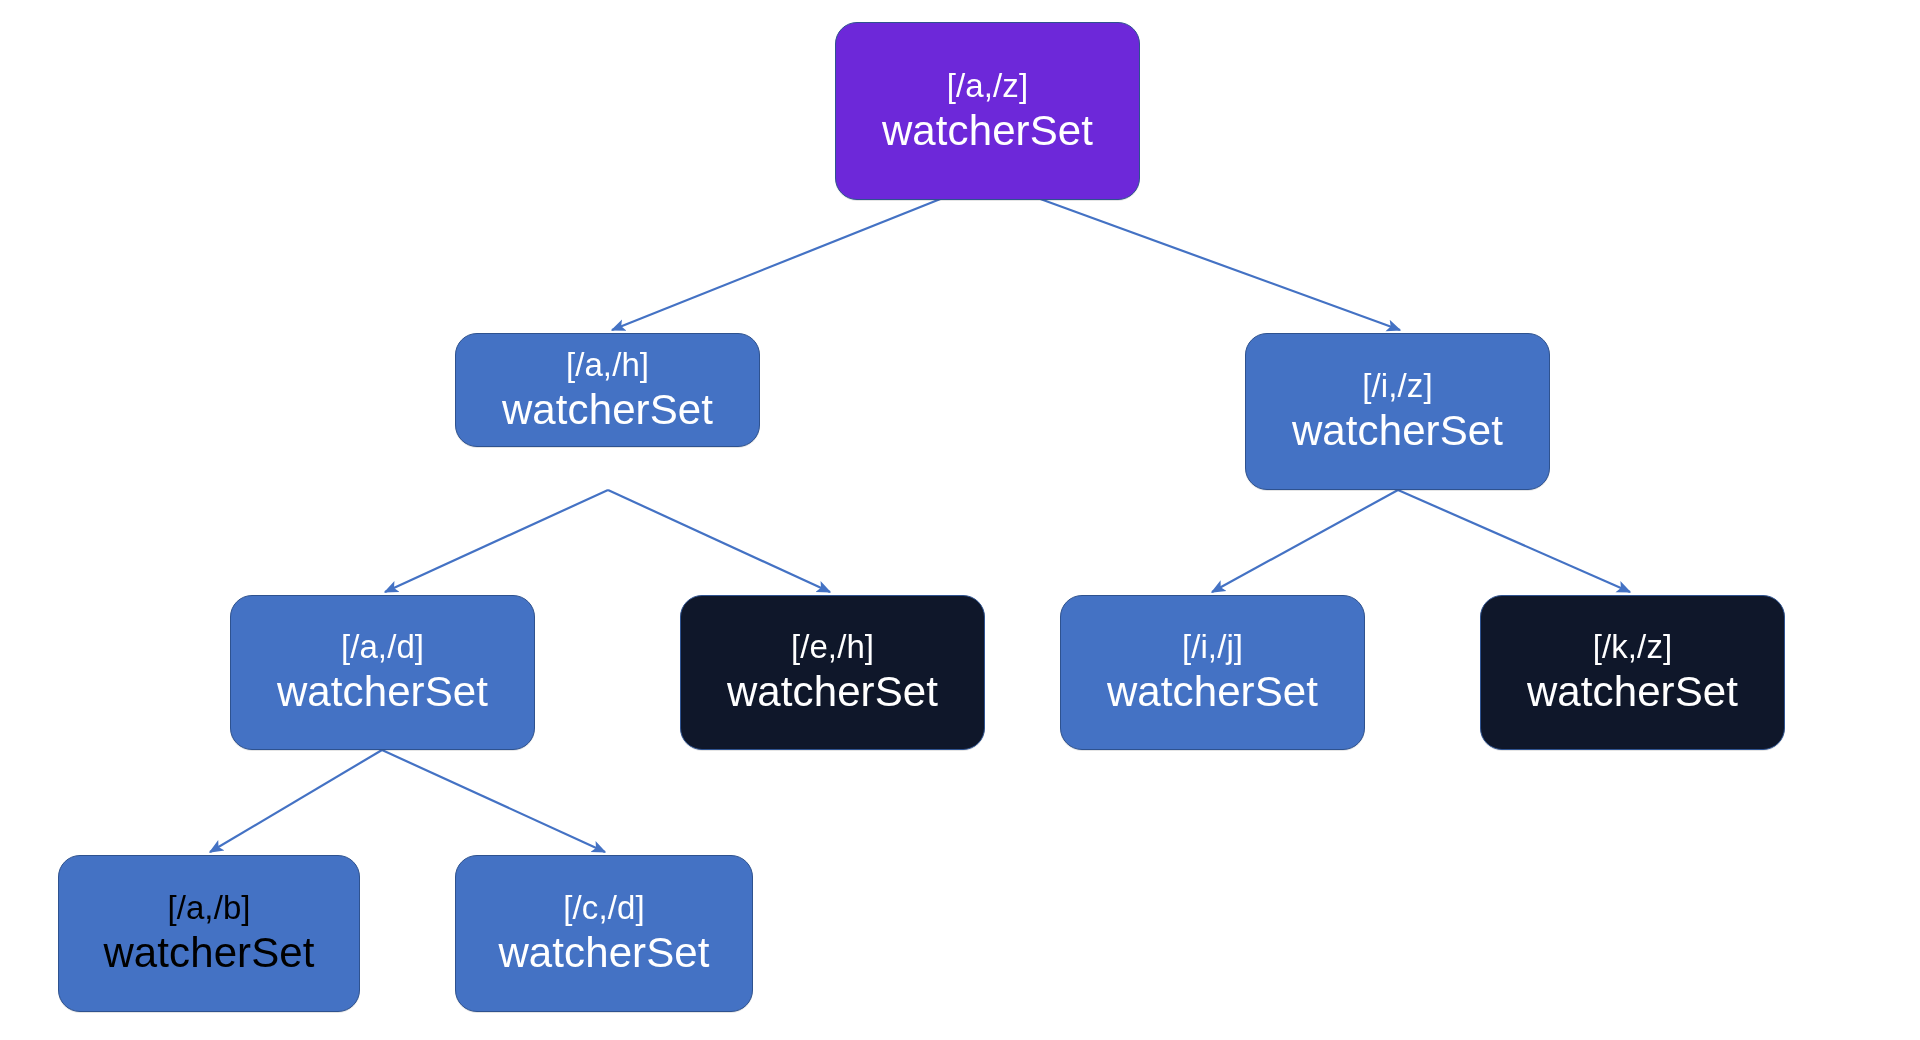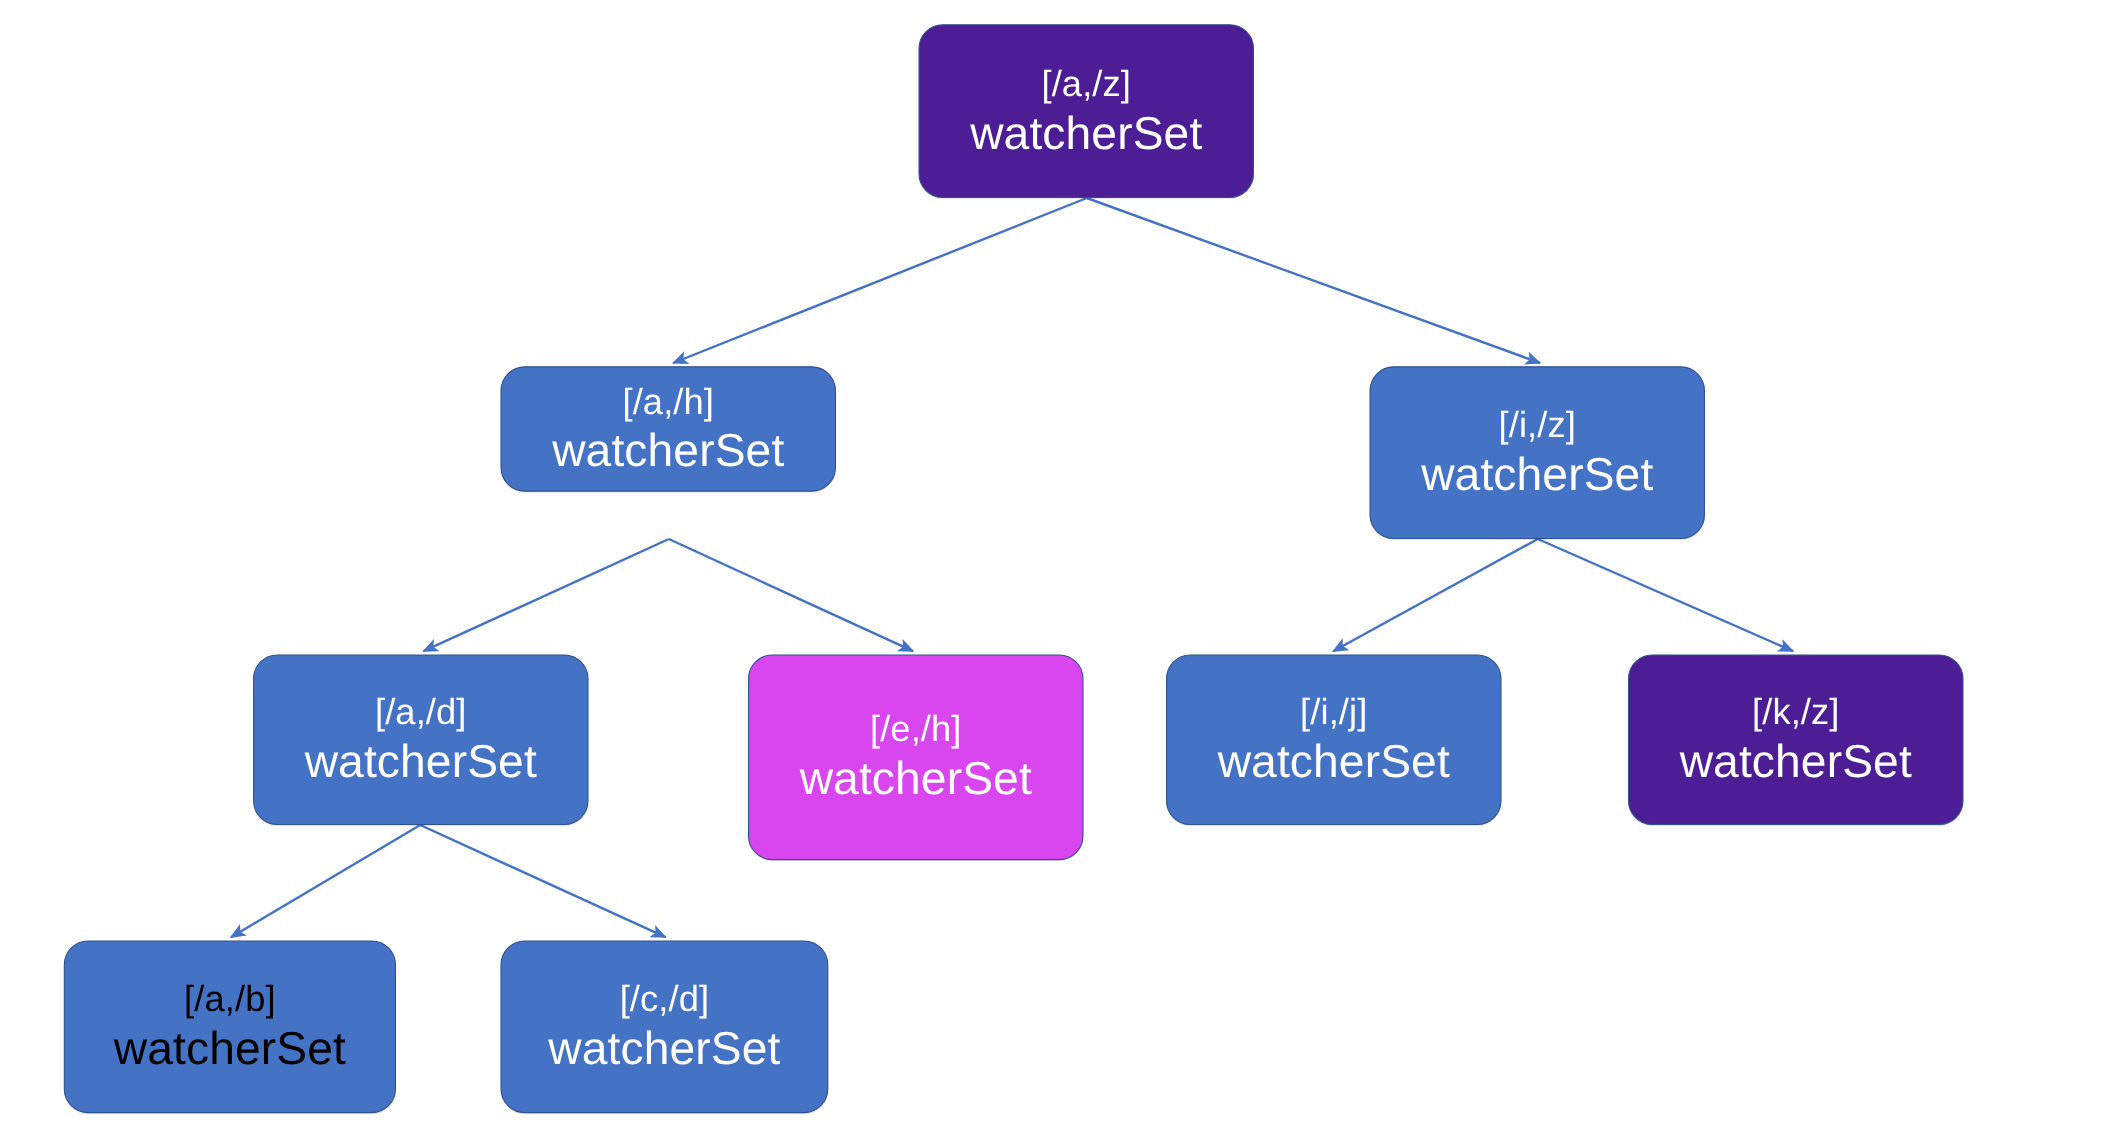--- a/index.html
+++ b/index.html
@@ -69,45 +69,45 @@
         <line x1="608" y1="490" x2="385" y2="592" stroke="#4472C4" stroke-width="2.2" marker-end="url(#arrowhead)"></line>
         <line x1="608" y1="490" x2="830" y2="592" stroke="#4472C4" stroke-width="2.2" marker-end="url(#arrowhead)"></line>
         <line x1="1398" y1="490" x2="1212" y2="592" stroke="#4472C4" stroke-width="2.2" marker-end="url(#arrowhead)"></line>
         <line x1="1398" y1="490" x2="1630" y2="592" stroke="#4472C4" stroke-width="2.2" marker-end="url(#arrowhead)"></line>
         <line x1="382" y1="750" x2="210" y2="852" stroke="#4472C4" stroke-width="2.2" marker-end="url(#arrowhead)"></line>
         <line x1="382" y1="750" x2="605" y2="852" stroke="#4472C4" stroke-width="2.2" marker-end="url(#arrowhead)"></line>
       </g>
   </svg>
 
   <div id="nodes-group">
-      <div class="node" style="left: 835px; top: 22px; width: 305px; height: 158px; background: #4c1d95; border-color: rgb(46, 82, 143); color: rgb(255, 255, 255);">
+      <div class="node" style="left: 835px; top: 22px; width: 305px; height: 178px; background: #6d28d9; border-color: rgb(46, 82, 143); color: rgb(255, 255, 255);">
         <div class="node-range">[/a,/z]</div>
         <div class="node-kind">watcherSet</div>
       </div>
       <div class="node" style="left: 455px; top: 333px; width: 305px; height: 114px; background: rgb(68, 114, 196); border-color: rgb(46, 82, 143); color: rgb(255, 255, 255);">
         <div class="node-range">[/a,/h]</div>
         <div class="node-kind">watcherSet</div>
       </div>
       <div class="node" style="left: 1245px; top: 333px; width: 305px; height: 157px; background: rgb(68, 114, 196); border-color: rgb(46, 82, 143); color: rgb(255, 255, 255);">
         <div class="node-range">[/i,/z]</div>
         <div class="node-kind">watcherSet</div>
       </div>
       <div class="node" style="left: 230px; top: 595px; width: 305px; height: 155px; background: rgb(68, 114, 196); border-color: rgb(46, 82, 143); color: rgb(255, 255, 255);">
         <div class="node-range">[/a,/d]</div>
         <div class="node-kind">watcherSet</div>
       </div>
-      <div class="node" style="left: 680px; top: 595px; width: 305px; height: 187px; background: #d946ef; border-color: rgb(46, 82, 143); color: rgb(255, 255, 255);">
+      <div class="node" style="left: 680px; top: 595px; width: 305px; height: 155px; background: #0f172a; border-color: rgb(46, 82, 143); color: rgb(255, 255, 255);">
         <div class="node-range">[/e,/h]</div>
         <div class="node-kind">watcherSet</div>
       </div>
       <div class="node" style="left: 1060px; top: 595px; width: 305px; height: 155px; background: rgb(68, 114, 196); border-color: rgb(46, 82, 143); color: #ffffff;">
         <div class="node-range">[/i,/j]</div>
         <div class="node-kind">watcherSet</div>
       </div>
-      <div class="node" style="left: 1480px; top: 595px; width: 305px; height: 155px; background: #4c1d95; border-color: rgb(46, 82, 143); color: rgb(255, 255, 255);">
+      <div class="node" style="left: 1480px; top: 595px; width: 305px; height: 155px; background: #0f172a; border-color: rgb(46, 82, 143); color: rgb(255, 255, 255);">
         <div class="node-range">[/k,/z]</div>
         <div class="node-kind">watcherSet</div>
       </div>
       <div class="node" style="left: 58px; top: 855px; width: 302px; height: 157px; background: rgb(68, 114, 196); border-color: rgb(46, 82, 143); color: #000000;">
         <div class="node-range">[/a,/b]</div>
         <div class="node-kind">watcherSet</div>
       </div>
       <div class="node" style="left: 455px; top: 855px; width: 298px; height: 157px; background: rgb(68, 114, 196); border-color: rgb(46, 82, 143); color: rgb(255, 255, 255);">
         <div class="node-range">[/c,/d]</div>
         <div class="node-kind">watcherSet</div>

